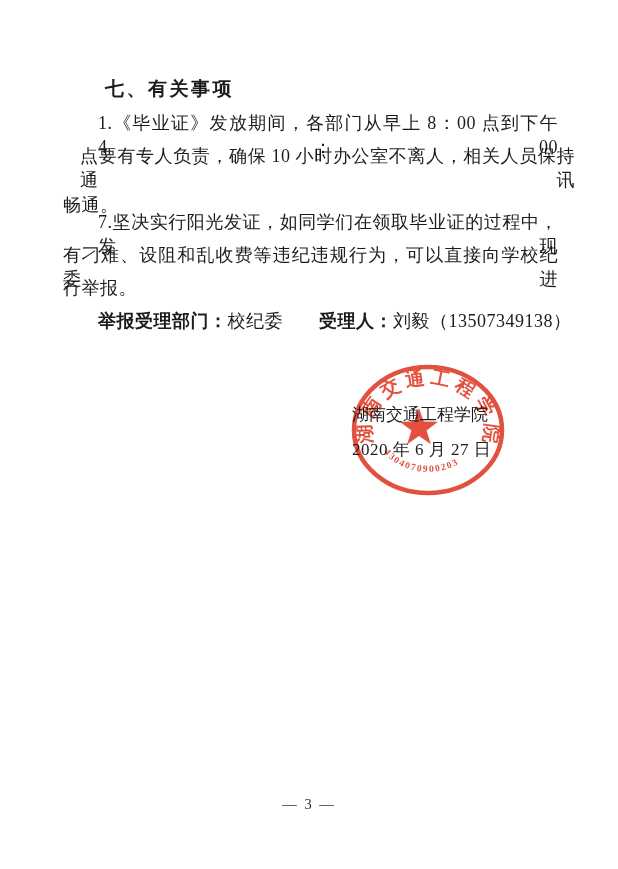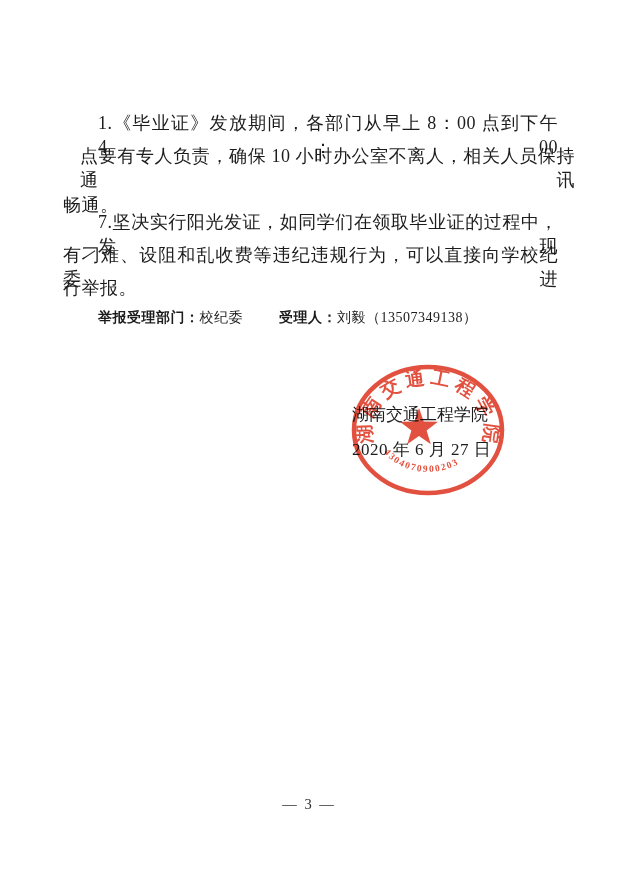--- a/index.html
+++ b/index.html
@@ -37,21 +37,21 @@
   .bodyline.justify {
     white-space: normal;
     text-align: justify;
     text-align-last: justify;
   }
   .bodyline.indent { padding-left: 35px; width: 460px; }
   .contact {
     position: absolute;
     left: 98px;
     top: 309px;
-    font-size: 14px;
+    font-size: 18px;
     letter-spacing: 0.5px;
     white-space: nowrap;
   }
   .contact .bold { font-weight: bold; }
   .contact .gap { display: inline-block; width: 36px; }
   .sig-org {
     position: absolute;
     left: 352px;
     top: 403px;
     font-size: 17px;
@@ -86,20 +86,21 @@
     font-size: 14.5px;
     letter-spacing: 2px;
     color: #2a2a2a;
   }
 </style>
 </head>
 <body>
 
 <div class="page">
 
+  <div class="heading">七、有关事项</div>
 
   <div class="bodyline justify indent" style="top:111px;">1.《毕业证》发放期间，各部门从早上 8：00 点到下午 4：00</div>
   <div class="bodyline justify" style="top:144px;margin-left:17px;">点要有专人负责，确保 10 小时办公室不离人，相关人员保持通讯</div>
   <div class="bodyline" style="top:177px;margin-top:16px;">畅通。</div>
 
   <div class="bodyline justify indent" style="top:210px;">7.坚决实行阳光发证，如同学们在领取毕业证的过程中，发现</div>
   <div class="bodyline justify" style="top:243px;">有刁难、设阻和乱收费等违纪违规行为，可以直接向学校纪委进</div>
   <div class="bodyline" style="top:276px;">行举报。</div>
 
   <div class="contact">

